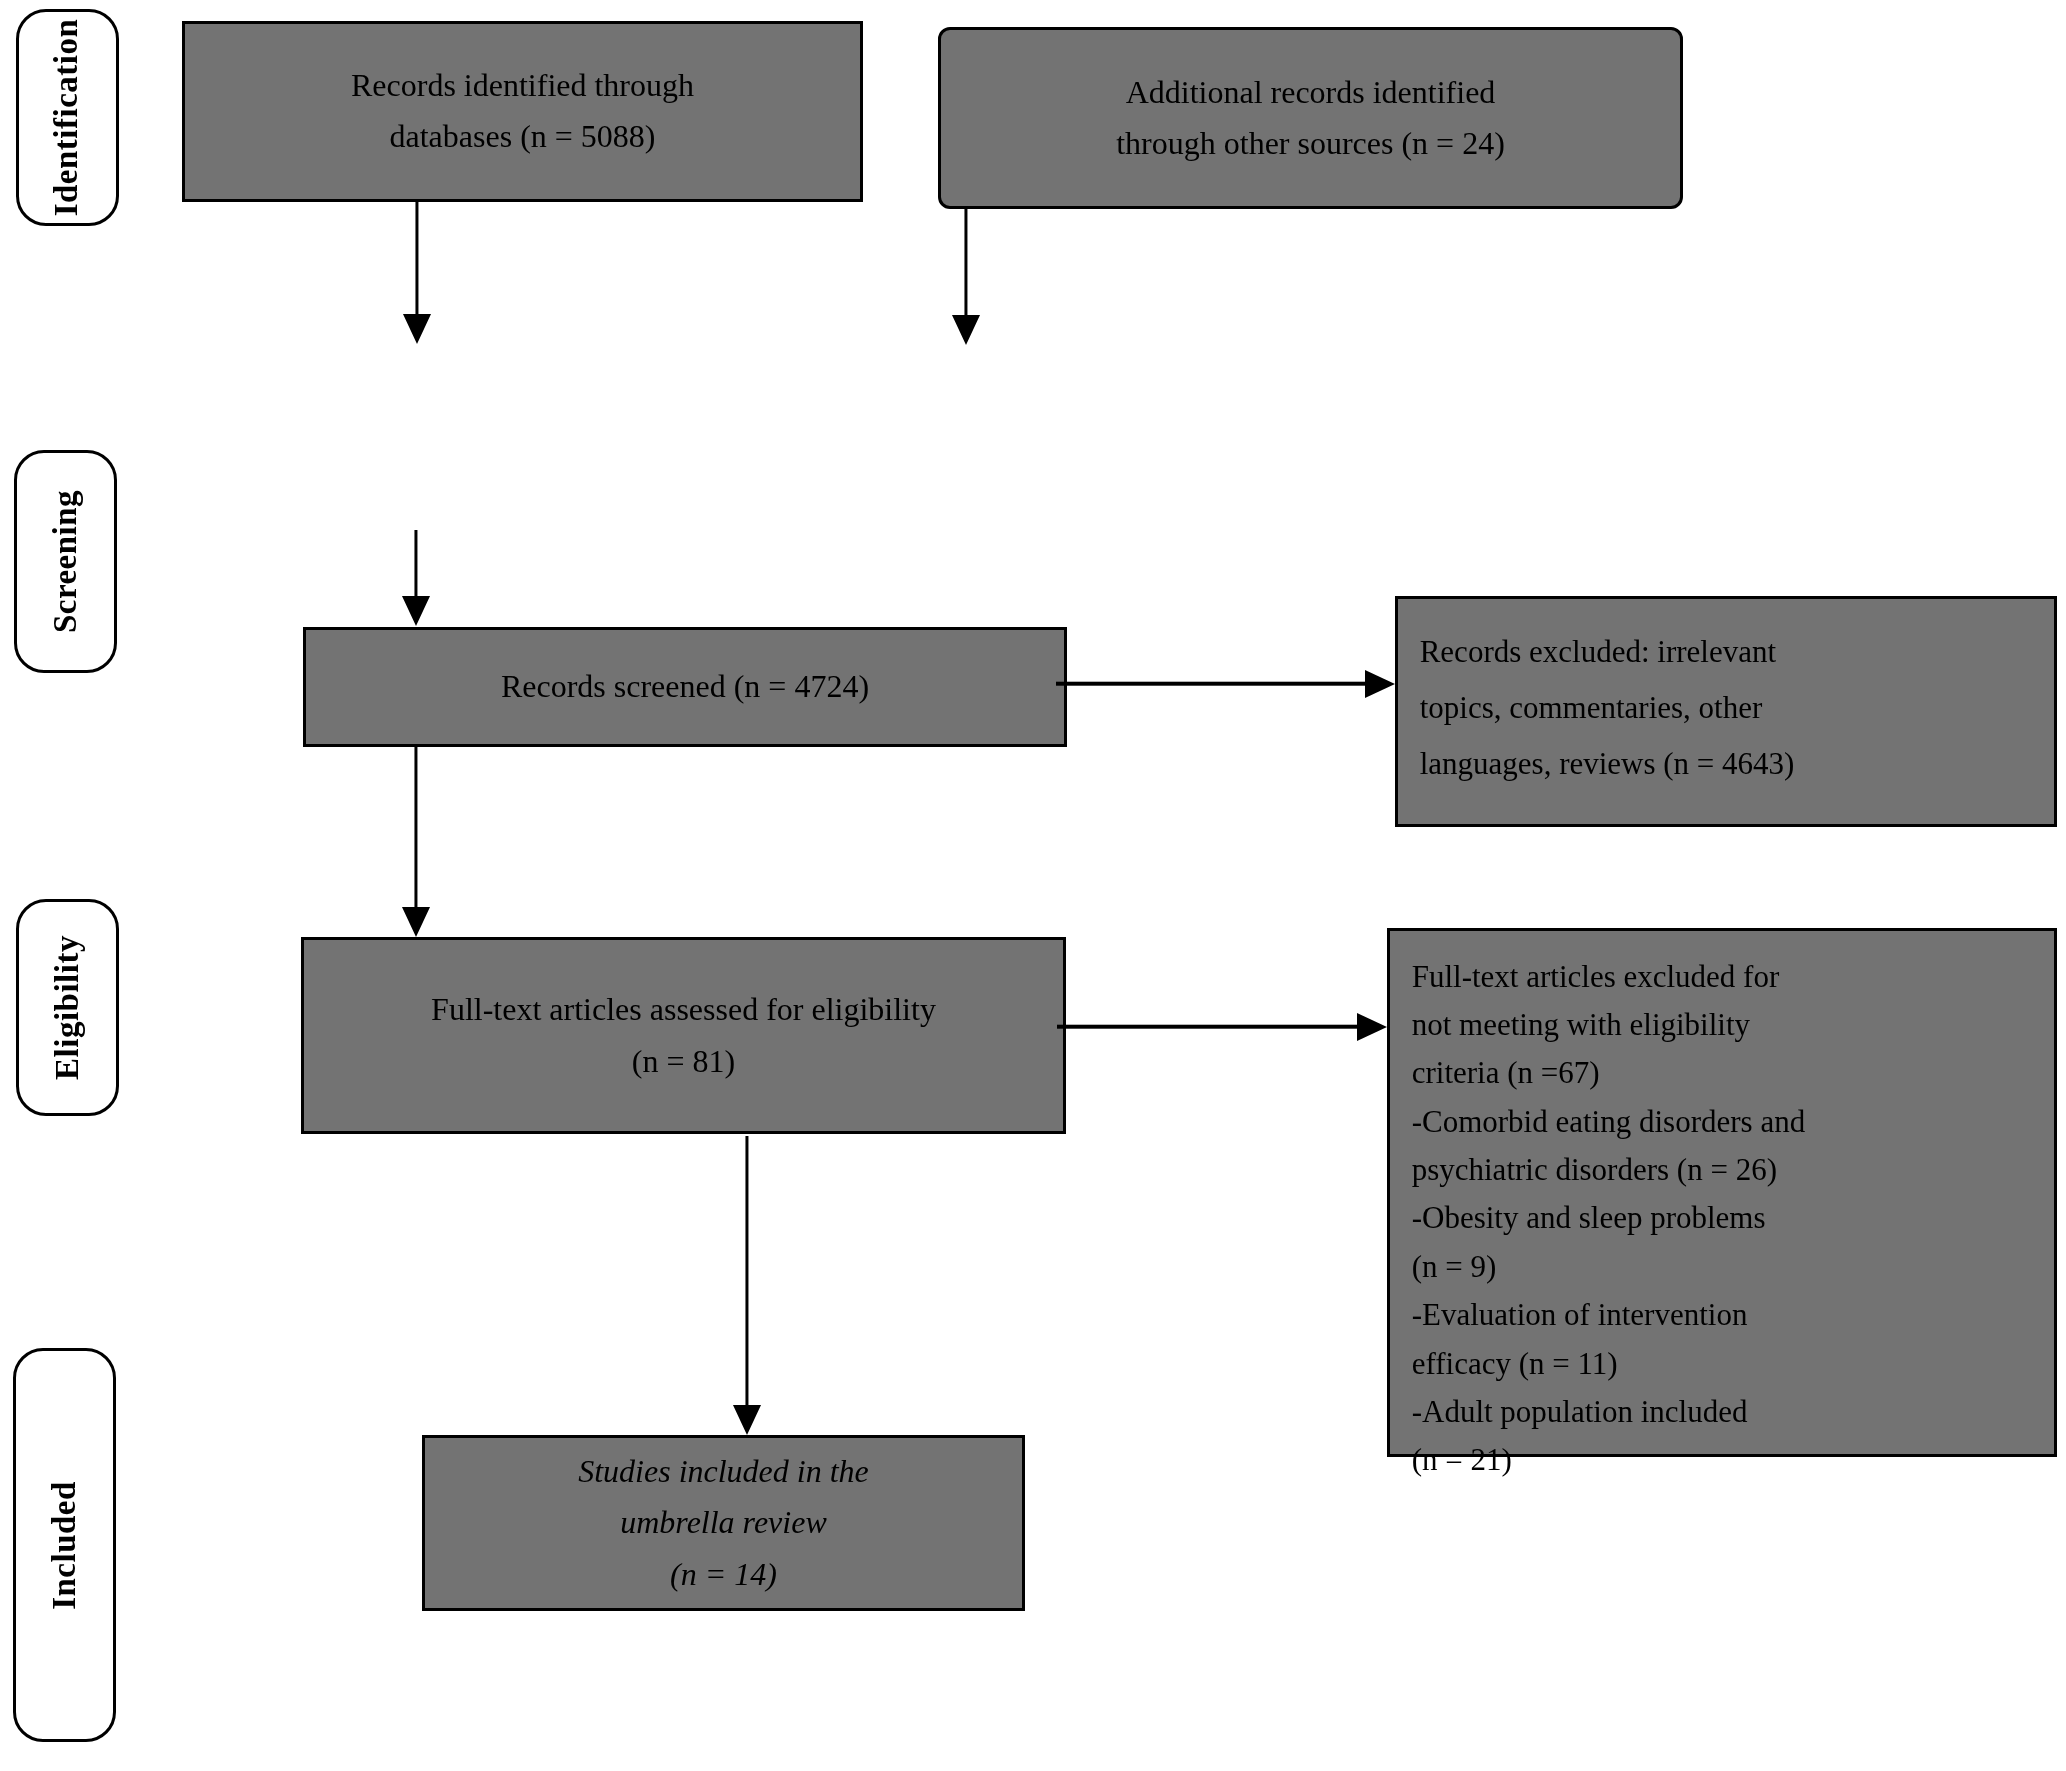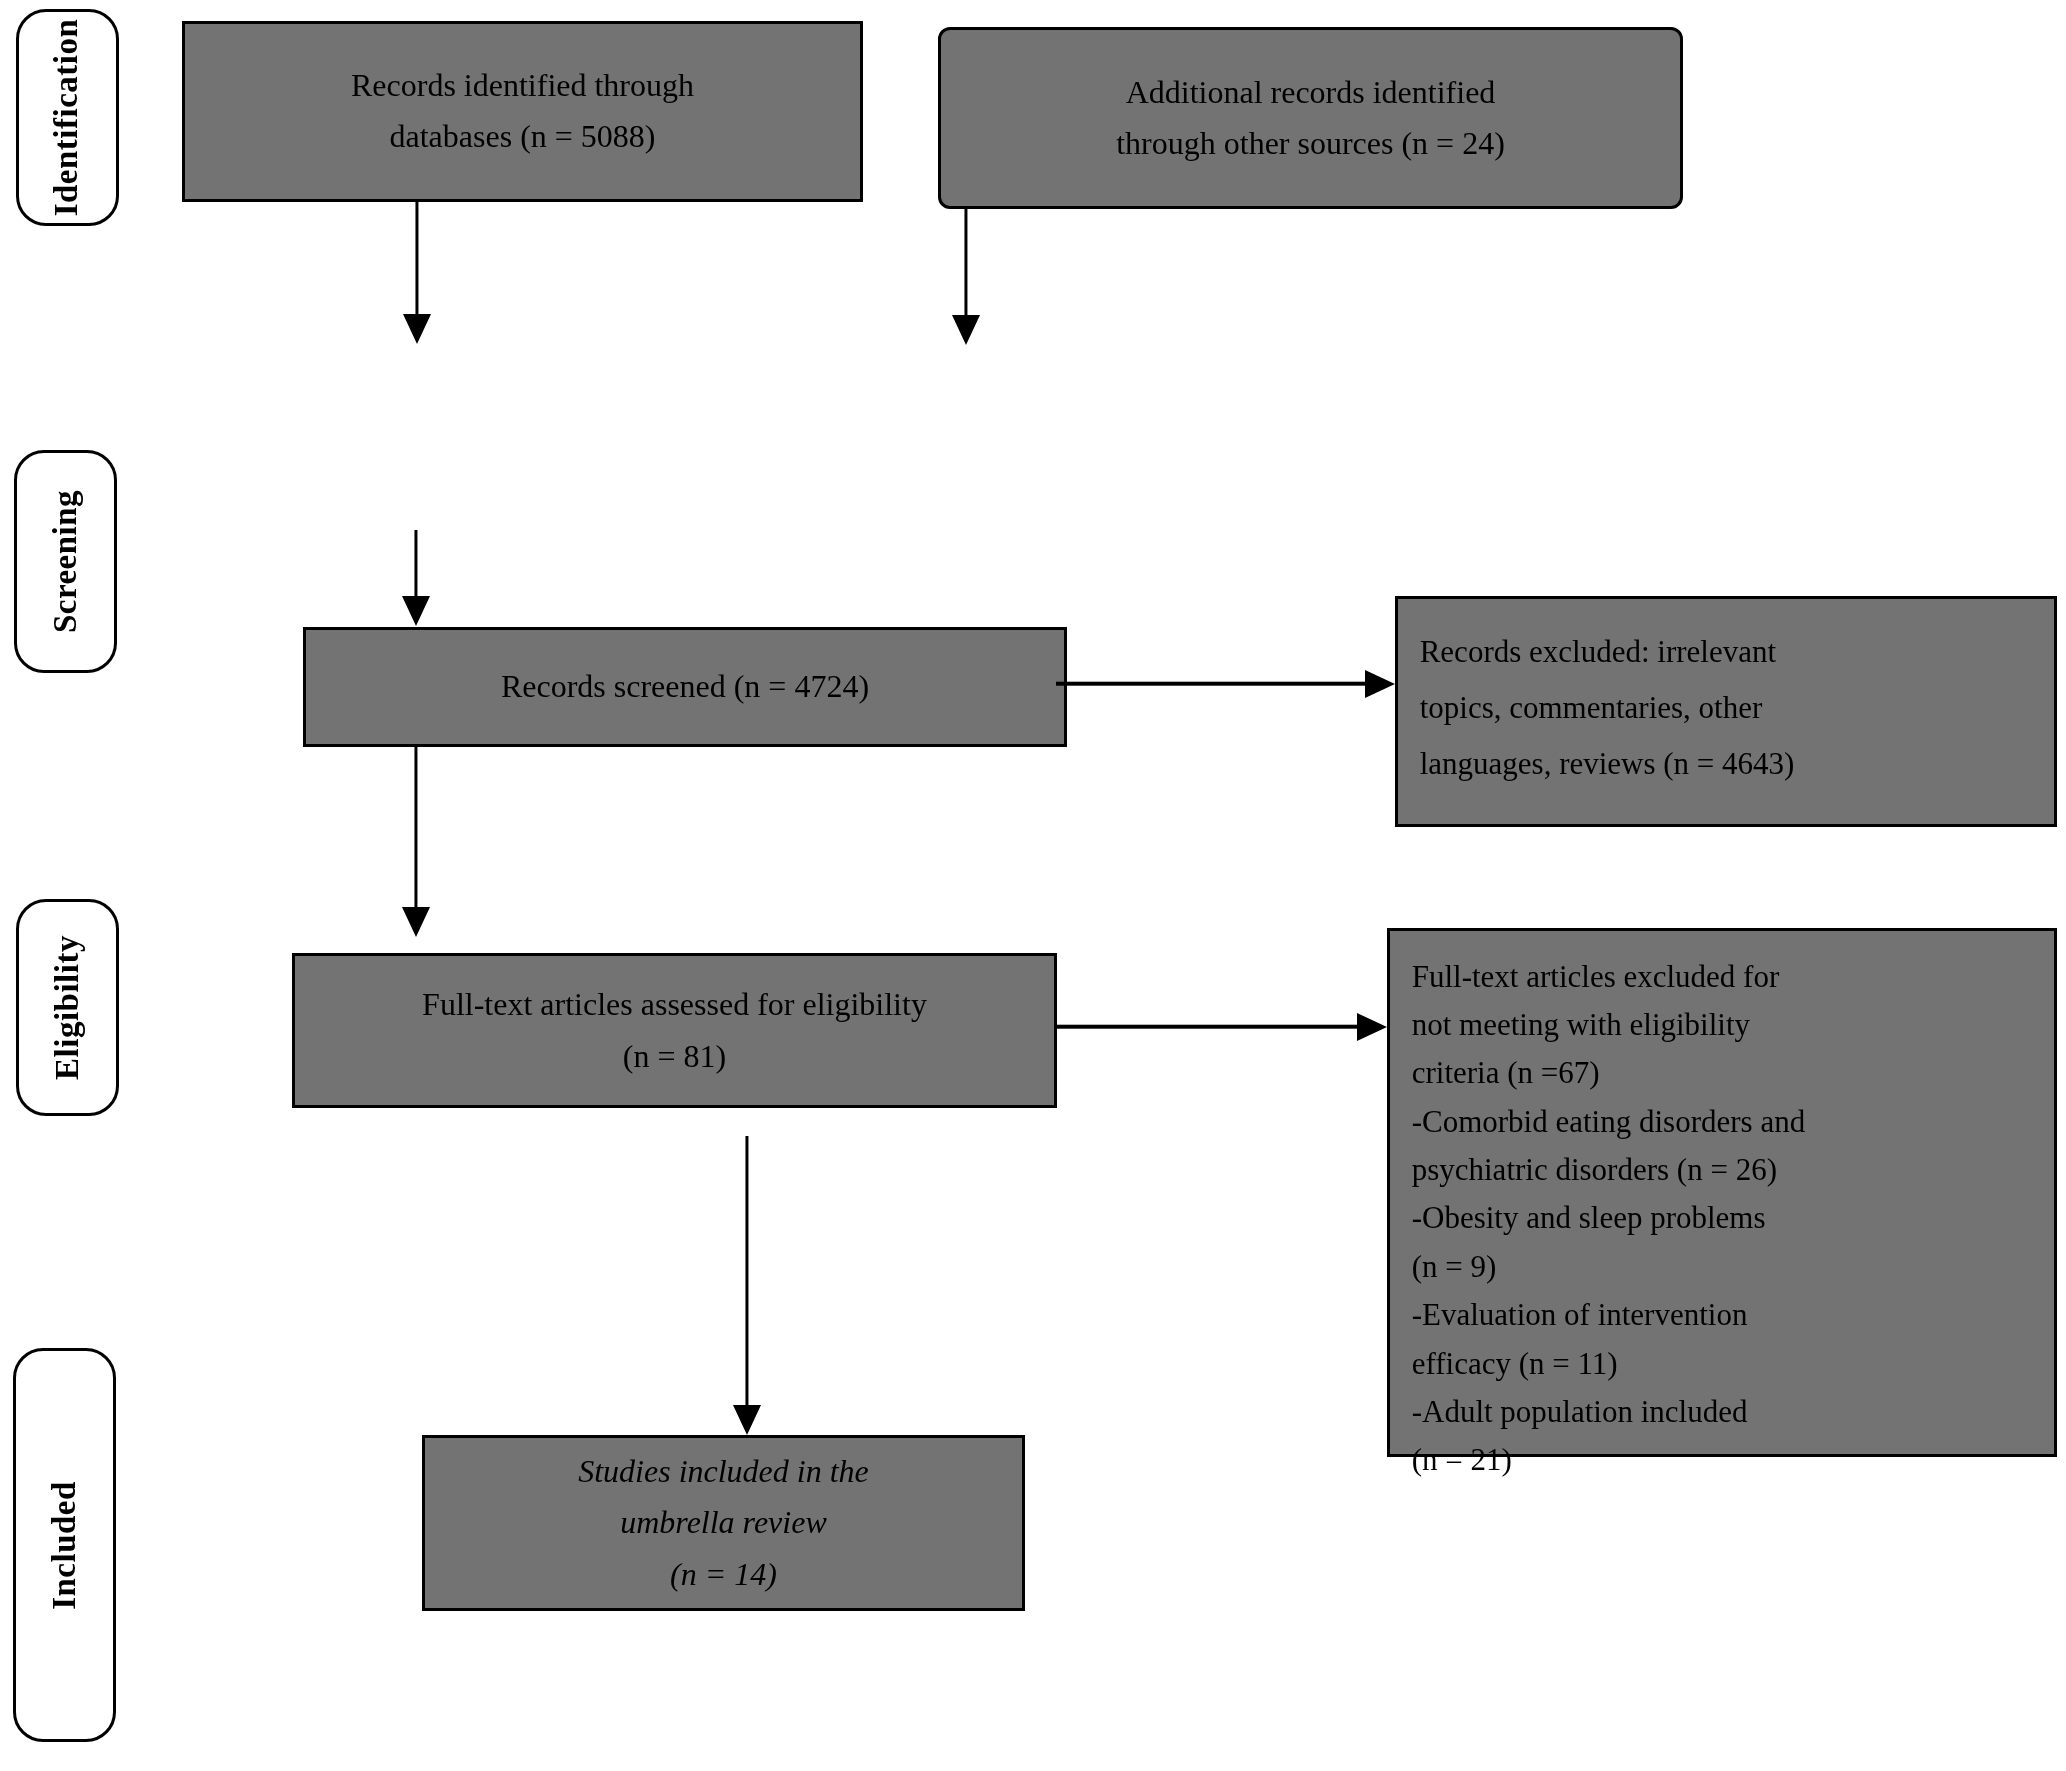--- a/index.html
+++ b/index.html
@@ -109,21 +109,21 @@
   <div class="box" style="left:938px;top:27px;width:745px;height:182px;border-radius:12px;">
     <div class="txt">Additional records identified
 through other sources (n = 24)</div>
   </div>
 
 
   <div class="box" style="left:303px;top:627px;width:764px;height:120px;">
     <div class="txt">Records screened (n = 4724)</div>
   </div>
 
-  <div class="box" style="left:292px;top:937px;width:765px;height:155px;margin-top:16px;">
+  <div class="box" style="left:301px;top:937px;width:765px;height:197px;">
     <div class="txt">Full-text articles assessed for eligibility
 (n = 81)</div>
   </div>
 
   <div class="box" style="left:422px;top:1435px;width:603px;height:176px;font-style:italic;">
     <div class="txt">Studies included in the
 umbrella review
 (n = 14)</div>
   </div>
 

